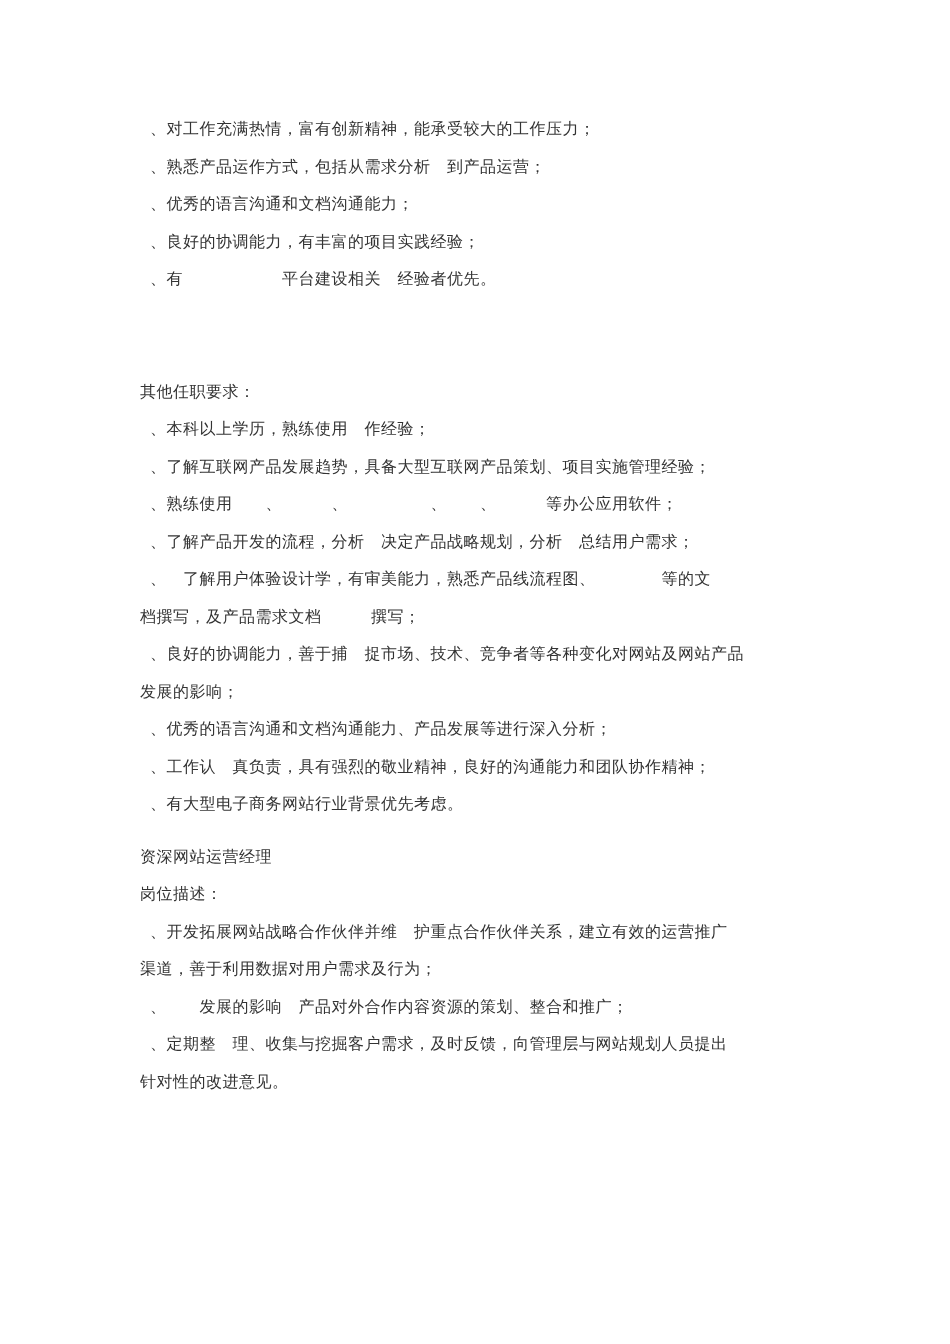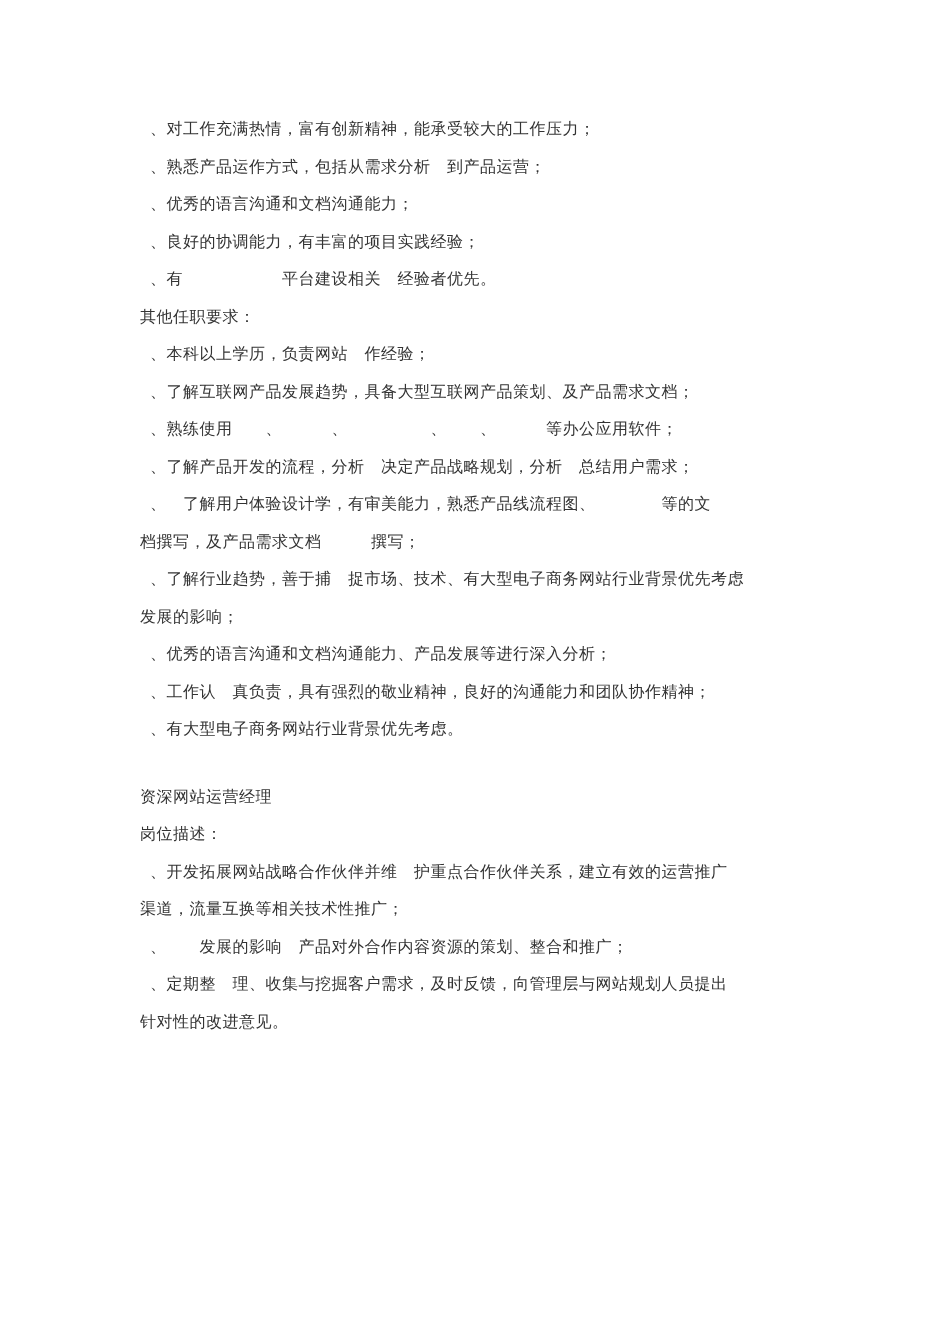--- a/index.html
+++ b/index.html
@@ -27,56 +27,57 @@
     white-space: pre;
     letter-spacing: 0.5px;
   }
   .bullet {
     padding-left: 10px;
   }
   .heading {
     padding-left: 0;
   }
   .gap-2lines {
+    margin-top: 75px;
   }
   .gap-1line {
-    margin-top: 30px;
+    margin-top: 15px;
   }
 </style>
 </head>
 <body>
 
 <div class="content">
 
   <section>
     <div class="line bullet">、对工作充满热情，富有创新精神，能承受较大的工作压力；</div>
     <div class="line bullet">、熟悉产品运作方式，包括从需求分析　到产品运营；</div>
     <div class="line bullet">、优秀的语言沟通和文档沟通能力；</div>
     <div class="line bullet">、良好的协调能力，有丰富的项目实践经验；</div>
     <div class="line bullet">、有　　　　　　平台建设相关　经验者优先。</div>
   </section>
 
   <section>
     <div class="line heading gap-2lines">其他任职要求：</div>
-    <div class="line bullet">、本科以上学历，负责网站　作经验；</div>
-    <div class="line bullet">、了解互联网产品发展趋势，具备大型互联网产品策划、及产品需求文档；</div>
+    <div class="line bullet">、本科以上学历，熟练使用　作经验；</div>
+    <div class="line bullet">、了解互联网产品发展趋势，具备大型互联网产品策划、项目实施管理经验；</div>
     <div class="line bullet">、熟练使用　　、　　　、　　　　　、　　、　　　等办公应用软件；</div>
     <div class="line bullet">、了解产品开发的流程，分析　决定产品战略规划，分析　总结用户需求；</div>
     <div class="line bullet">、　了解用户体验设计学，有审美能力，熟悉产品线流程图、　　　　等的文</div>
     <div class="line">档撰写，及产品需求文档　　　撰写；</div>
-    <div class="line bullet">、了解行业趋势，善于捕　捉市场、技术、有大型电子商务网站行业背景优先考虑</div>
+    <div class="line bullet">、良好的协调能力，善于捕　捉市场、技术、竞争者等各种变化对网站及网站产品</div>
     <div class="line">发展的影响；</div>
     <div class="line bullet">、优秀的语言沟通和文档沟通能力、产品发展等进行深入分析；</div>
     <div class="line bullet">、工作认　真负责，具有强烈的敬业精神，良好的沟通能力和团队协作精神；</div>
     <div class="line bullet">、有大型电子商务网站行业背景优先考虑。</div>
   </section>
 
   <section>
     <div class="line heading gap-1line">资深网站运营经理</div>
     <div class="line heading">岗位描述：</div>
     <div class="line bullet">、开发拓展网站战略合作伙伴并维　护重点合作伙伴关系，建立有效的运营推广</div>
-    <div class="line">渠道，流量互换等相关技术性推广；</div>
+    <div class="line">渠道，善于利用数据对用户需求及行为；</div>
     <div class="line bullet">、　　发展的影响　产品对外合作内容资源的策划、整合和推广；</div>
     <div class="line bullet">、定期整　理、收集与挖掘客户需求，及时反馈，向管理层与网站规划人员提出</div>
     <div class="line">针对性的改进意见。</div>
   </section>
 
 </div>
 
 </body></html>

